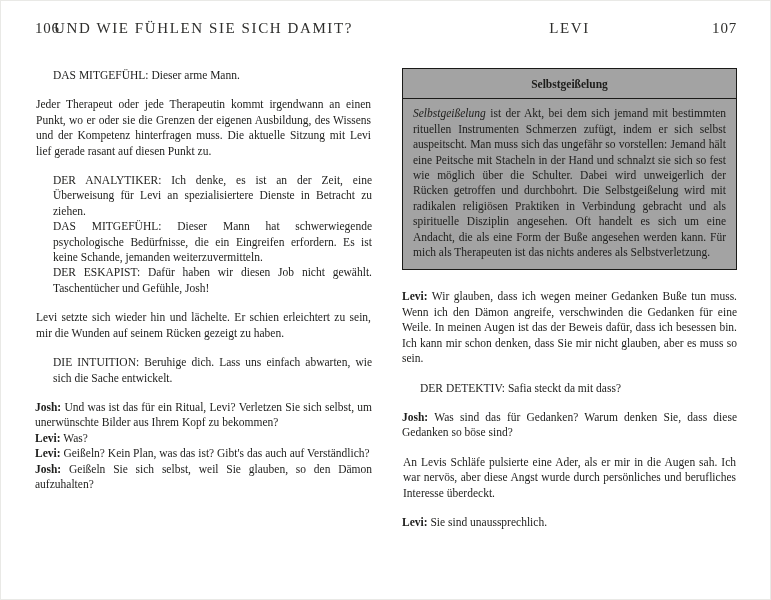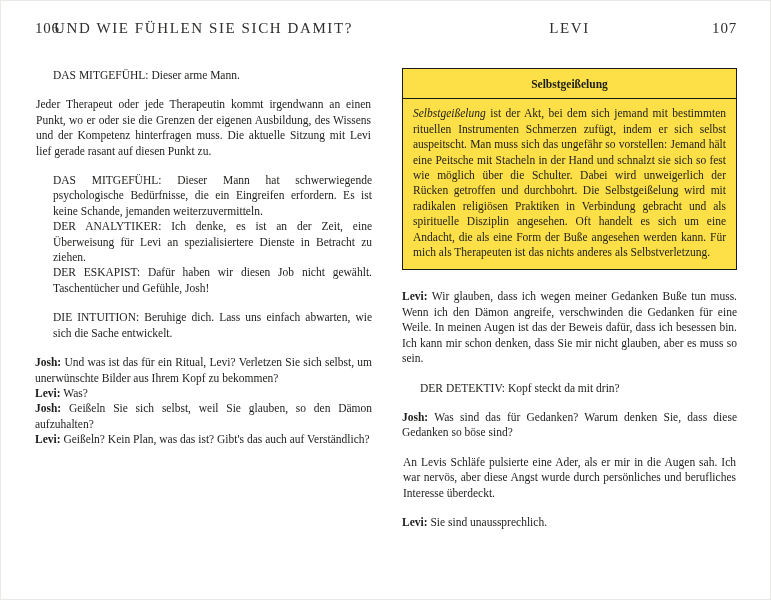--- a/index.html
+++ b/index.html
@@ -49,21 +49,21 @@
     margin: 0 0 14px;
     padding-left: 18px;
   }
   .dialog-block { margin: 0 0 14px; }
   .speaker { font-weight: bold; }
 
   .info-box {
     border: 1.5px solid #1a1a18;
     padding: 6px 10px 9px;
     margin: 0 0 19px;
-    background: #fde047;
+    background: #a3a3a3;
   }
   .box-title {
     text-align: center;
     font-weight: bold;
     font-size: 11.5px;
     padding: 2px 0 6px;
   }
   .box-rule {
     border-top: 1px solid #1a1a18;
     margin: 0 -10px 7px;
@@ -79,52 +79,53 @@
     <div class="page-header">
       <span class="page-num">106</span>
       <span class="running-head">UND WIE FÜHLEN SIE SICH DAMIT?</span>
     </div>
     <div class="page-body">
         <div class="voice-block">
           <p class="para voice">DAS MITGEFÜHL: Dieser arme Mann.</p>
         </div>
         <p class="para plain">Jeder Therapeut oder jede Therapeutin kommt irgendwann an einen Punkt, wo er oder sie die Grenzen der eigenen Ausbildung, des Wissens und der Kompetenz hinterfragen muss. Die aktuelle Sitzung mit Levi lief gerade rasant auf diesen Punkt zu.</p>
         <div class="voice-block">
+          <p class="para voice">DER ANALYTIKER: Ich denke, es ist an der Zeit, eine Überweisung für Levi an spezialisiertere Dienste in Betracht zu ziehen.</p>
           <p class="para voice">DAS MITGEFÜHL: Dieser Mann hat schwerwiegende psychologische Bedürfnisse, die ein Eingreifen erfordern. Es ist keine Schande, jemanden weiterzuvermitteln.</p>
-          <p class="para voice">DER ANALYTIKER: Ich denke, es ist an der Zeit, eine Überweisung für Levi an spezialisiertere Dienste in Betracht zu ziehen.</p>
           <p class="para voice">DER ESKAPIST: Dafür haben wir diesen Job nicht gewählt. Taschentücher und Gefühle, Josh!</p>
         </div>
+        <p class="para plain">Levi setzte sich wieder hin und lächelte. Er schien erleichtert zu sein, mir die Wunden auf seinem Rücken gezeigt zu haben.</p>
         <div class="voice-block">
           <p class="para voice">DIE INTUITION: Beruhige dich. Lass uns einfach abwarten, wie sich die Sache entwickelt.</p>
         </div>
         <div class="dialog-block">
           <p class="para dialog"><span class="speaker">Josh:</span> Und was ist das für ein Ritual, Levi? Verletzen Sie sich selbst, um unerwünschte Bilder aus Ihrem Kopf zu bekommen?</p>
           <p class="para dialog"><span class="speaker">Levi:</span> Was?</p>
+          <p class="para dialog"><span class="speaker">Levi:</span> Geißeln? Kein Plan, was das ist? Gibt's das auch auf Verständlich?</p>
           <p class="para dialog"><span class="speaker">Josh:</span> Geißeln Sie sich selbst, weil Sie glauben, so den Dämon aufzuhalten?</p>
-          <p class="para dialog"><span class="speaker">Levi:</span> Geißeln? Kein Plan, was das ist? Gibt's das auch auf Verständlich?</p>
         </div>
       </div>
   </div>
 
   <div class="page page-right">
     <div class="page-header">
       <span class="running-head">LEVI</span>
       <span class="page-num">107</span>
     </div>
     <div class="page-body">
         <div class="info-box">
           <div class="box-title">Selbstgeißelung</div>
           <div class="box-rule"></div>
           <p class="para box-text"><span class="lead-italic">Selbstgeißelung</span> ist der Akt, bei dem sich jemand mit bestimmten rituellen Instrumenten Schmerzen zufügt, indem er sich selbst auspeitscht. Man muss sich das ungefähr so vorstellen: Jemand hält eine Peitsche mit Stacheln in der Hand und schnalzt sie sich so fest wie möglich über die Schulter. Dabei wird unweigerlich der Rücken getroffen und durchbohrt. Die Selbstgeißelung wird mit radikalen religiösen Praktiken in Verbindung gebracht und als spirituelle Disziplin angesehen. Oft handelt es sich um eine Andacht, die als eine Form der Buße angesehen werden kann. Für mich als Therapeuten ist das nichts anderes als Selbstverletzung.</p>
         </div>
         <div class="dialog-block">
           <p class="para dialog"><span class="speaker">Levi:</span> Wir glauben, dass ich wegen meiner Gedanken Buße tun muss. Wenn ich den Dämon angreife, verschwinden die Gedanken für eine Weile. In meinen Augen ist das der Beweis dafür, dass ich besessen bin. Ich kann mir schon denken, dass Sie mir nicht glauben, aber es muss so sein.</p>
         </div>
         <div class="voice-block">
-          <p class="para voice">DER DETEKTIV: Kopf steckt da mit drin?</p>
+          <p class="para voice">DER DETEKTIV: Safia steckt da mit dass?</p>
         </div>
         <div class="dialog-block">
           <p class="para dialog"><span class="speaker">Josh:</span> Was sind das für Gedanken? Warum denken Sie, dass diese Gedanken so böse sind?</p>
         </div>
         <p class="para plain">An Levis Schläfe pulsierte eine Ader, als er mir in die Augen sah. Ich war nervös, aber diese Angst wurde durch persönliches und berufliches Interesse überdeckt.</p>
         <div class="dialog-block">
           <p class="para dialog"><span class="speaker">Levi:</span> Sie sind unaussprechlich.</p>
         </div>
       </div>
   </div>

